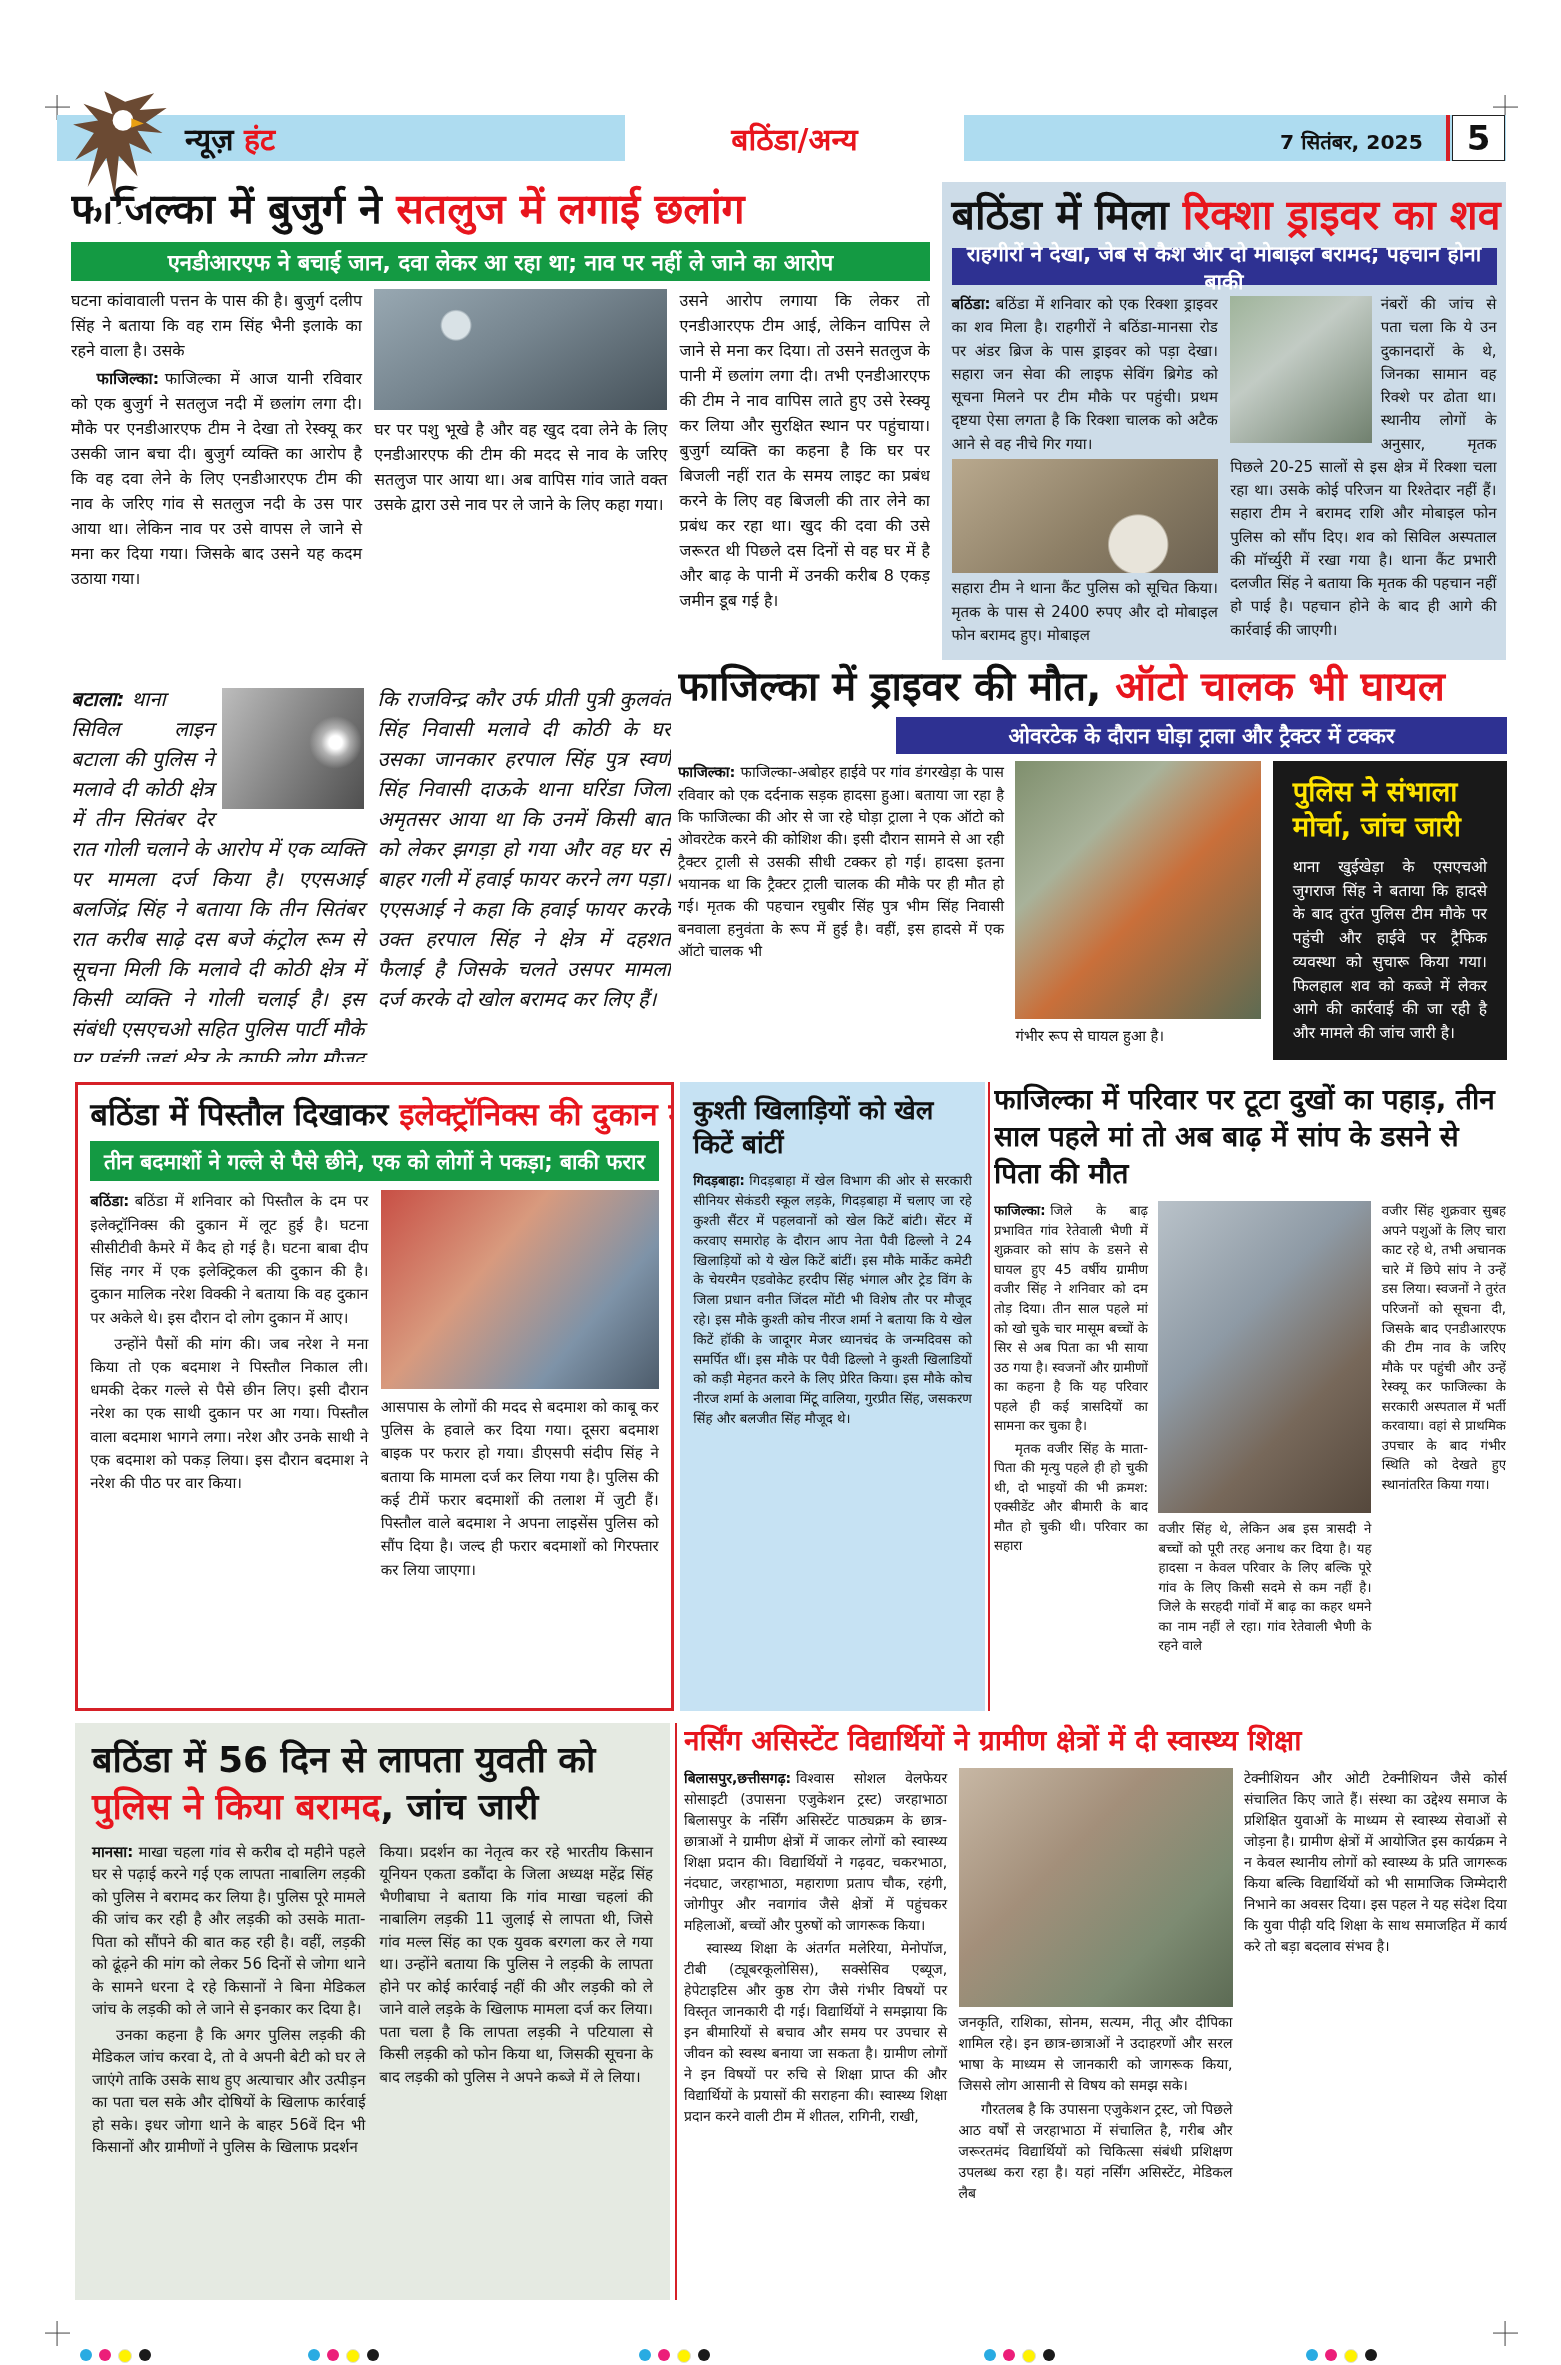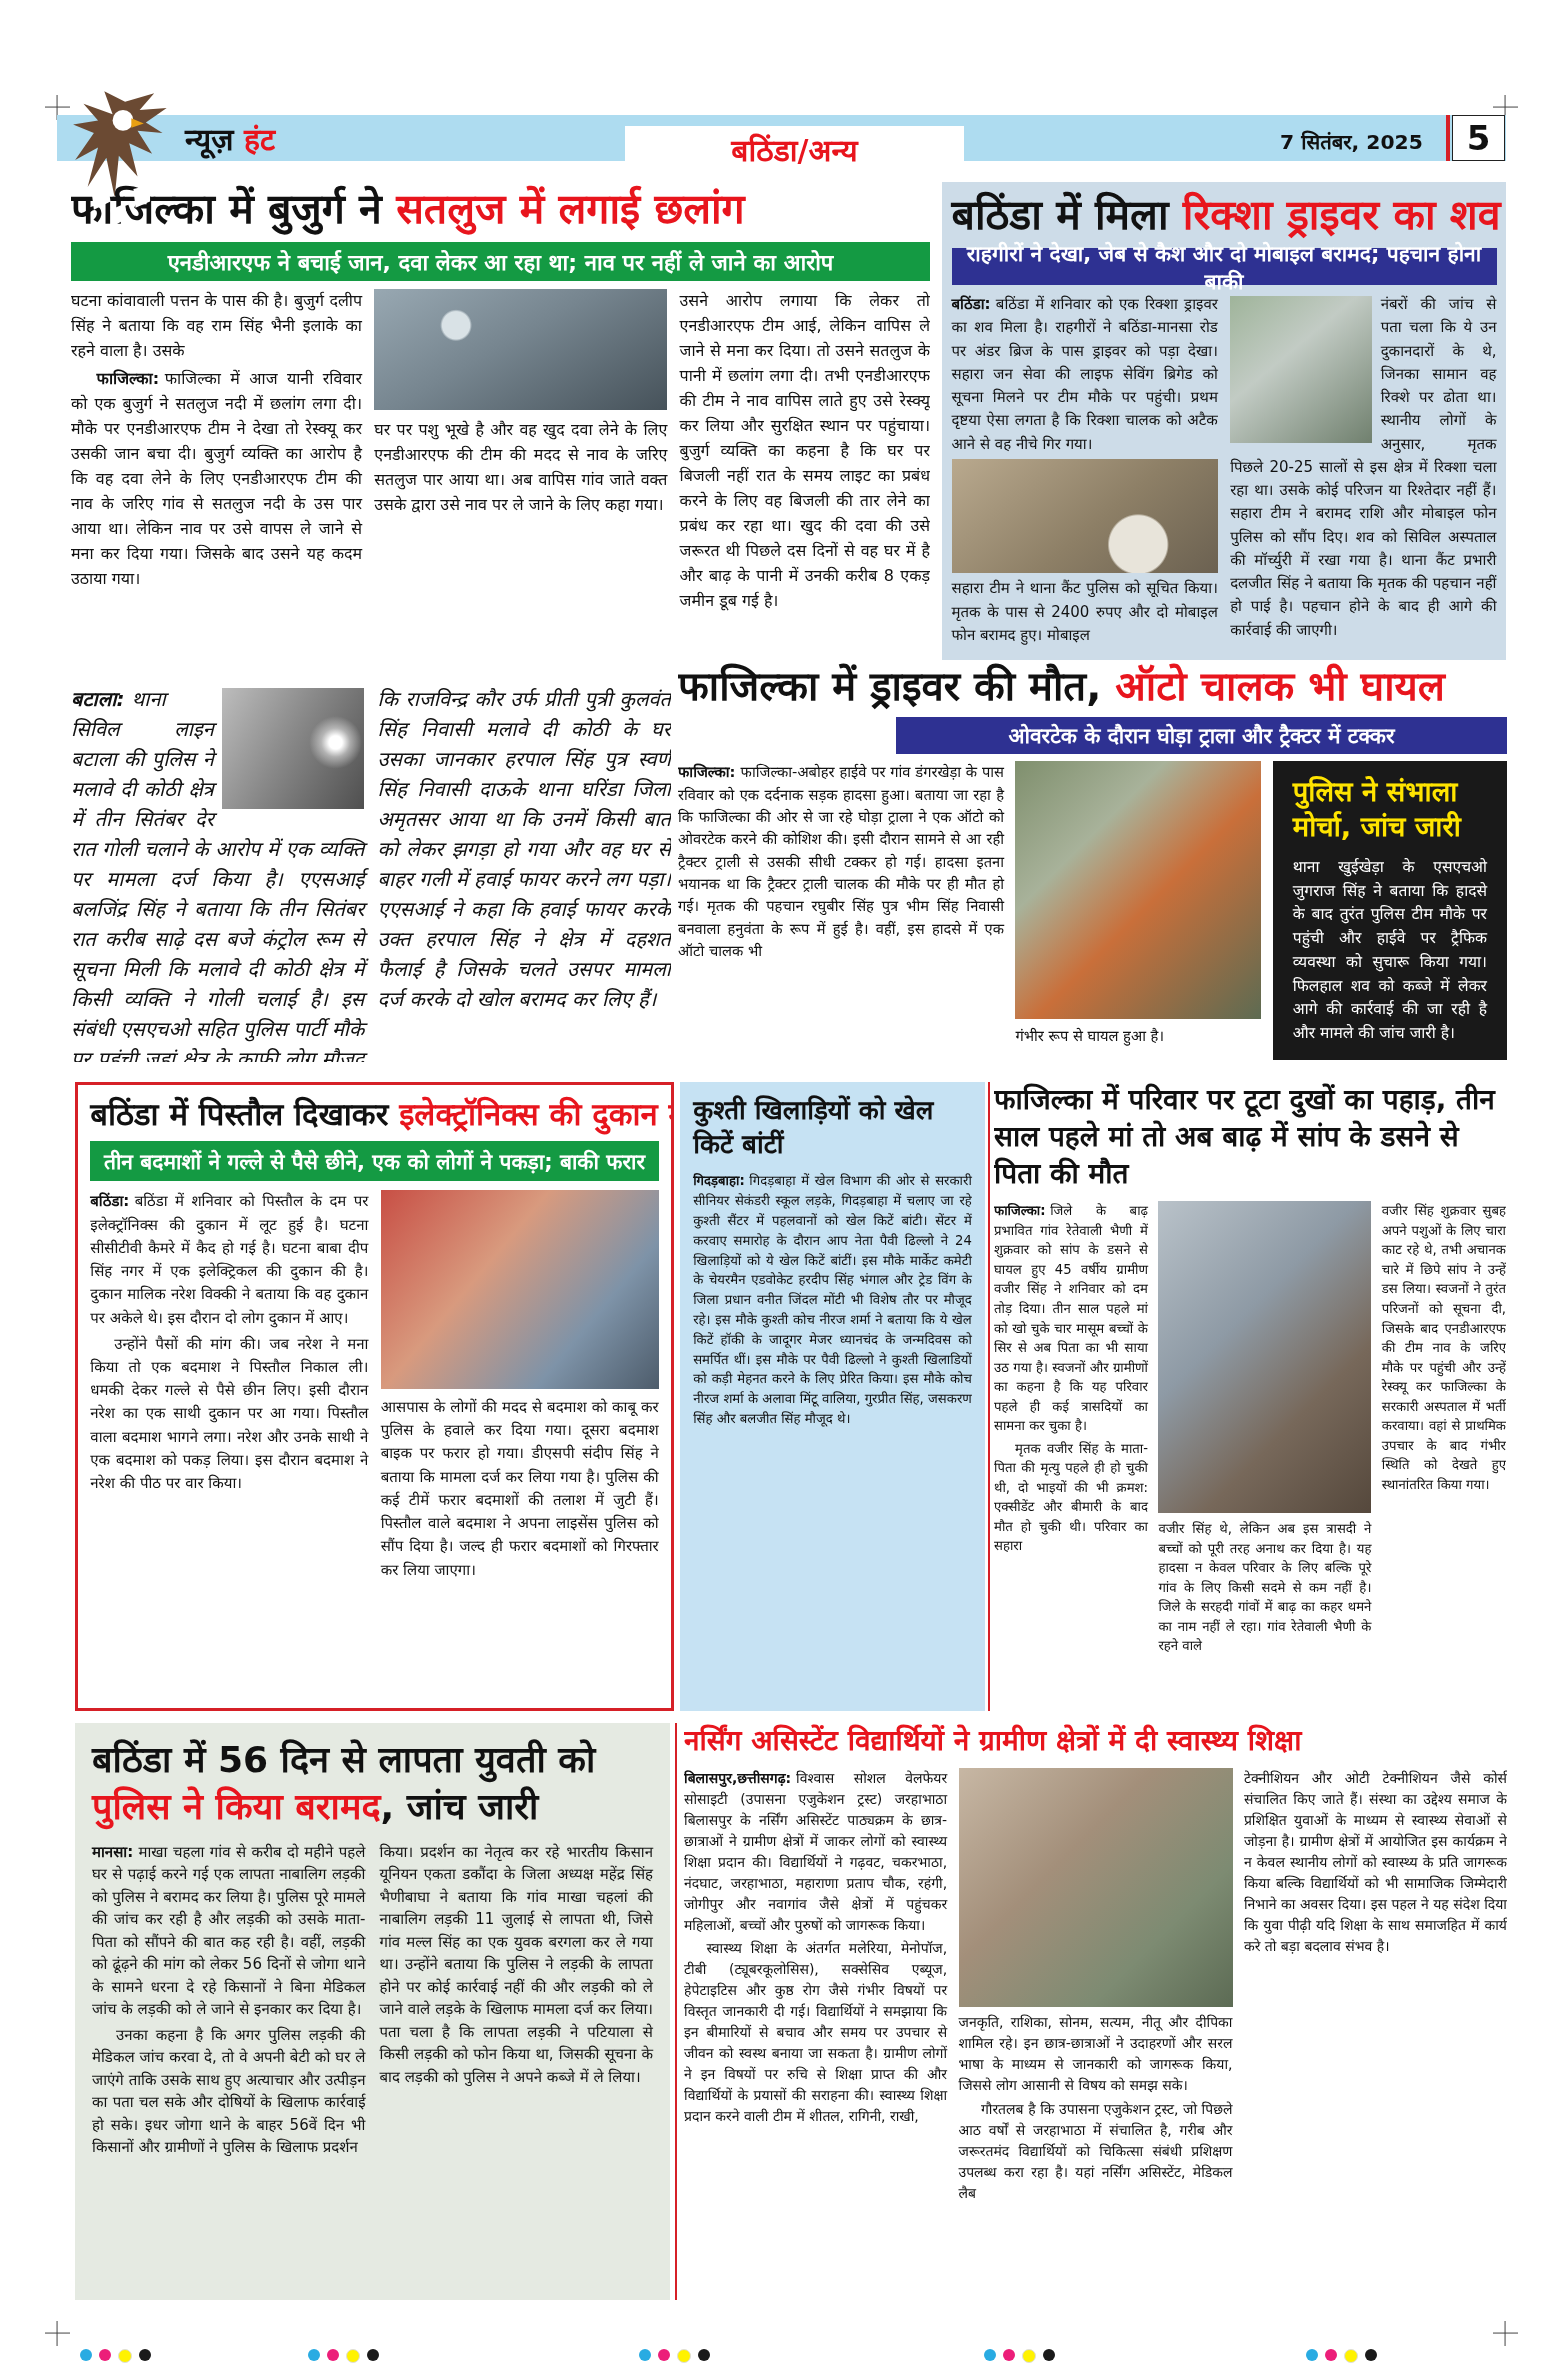--- a/index.html
+++ b/index.html
@@ -9,21 +9,21 @@
   .plus{position:absolute;width:24.6px;height:24.6px;}
   .plus::before{content:"";position:absolute;left:50%;top:0;bottom:0;width:0.9px;background:#444;transform:translateX(-50%);}
   .plus::after{content:"";position:absolute;top:50%;left:0;right:0;height:0.9px;background:#444;transform:translateY(-50%);}
   .dots{position:absolute;display:flex;gap:6.6px;}
   .dot{width:12.3px;height:12.3px;border-radius:50%;}
   
   .masthead{position:absolute;left:57px;top:115px;width:1449px;height:46px;background:#aedcf0;}
   .eagle{position:absolute;left:71px;top:83px;width:104px;height:158px;z-index:3;}
   .brand{position:absolute;left:185px;top:118px;font-size:30px;font-weight:bold;white-space:nowrap;z-index:2;}
   .brand .red{color:#e8151d;text-align:center;}
-  .section-box{position:absolute;left:625px;top:126px;width:339px;height:46px;background:#ffffff;
+  .section-box{position:absolute;left:625px;top:115px;width:339px;height:46px;background:#ffffff;
                display:flex;align-items:center;justify-content:center;font-size:30px;font-weight:bold;color:#e8151d;}
   .mast-date{position:absolute;left:1280px;top:127px;font-size:20.3px;font-weight:bold;color:#111;}
   .page-num-sep{position:absolute;left:1446px;top:115px;width:3.8px;height:46px;background:#d62027;}
   .page-num{position:absolute;left:1452px;top:115px;width:53px;height:46px;background:#fff;border:1.4px solid #222;
             box-sizing:border-box;display:flex;align-items:center;justify-content:center;font-size:34px;font-weight:bold;}
   
   .art{position:absolute;overflow:hidden;box-sizing:border-box;}
   .hl{font-weight:bold;line-height:1.25;white-space:nowrap;}
   .hl .red{color:#e8151d;}
   .hl .magenta{color:#9e2b8a;}

